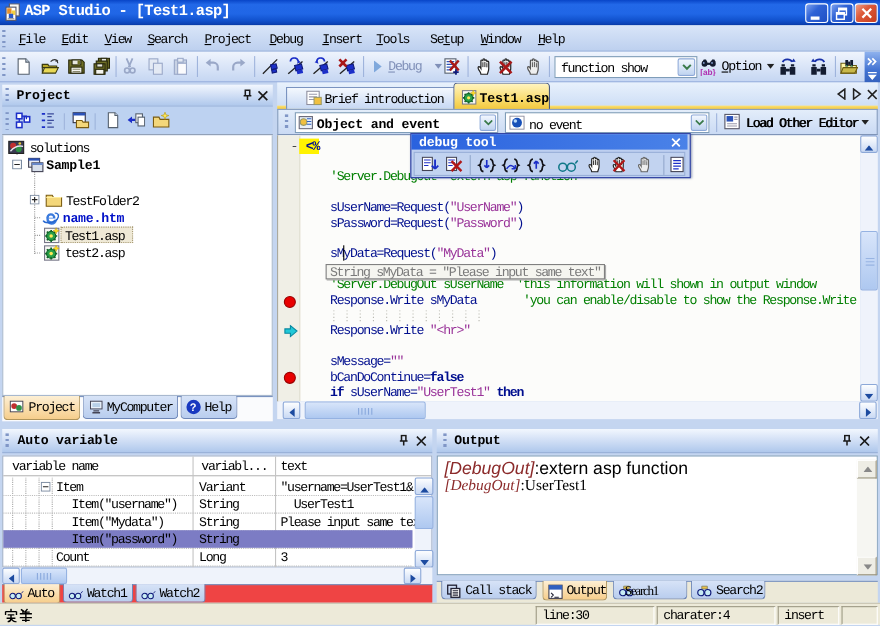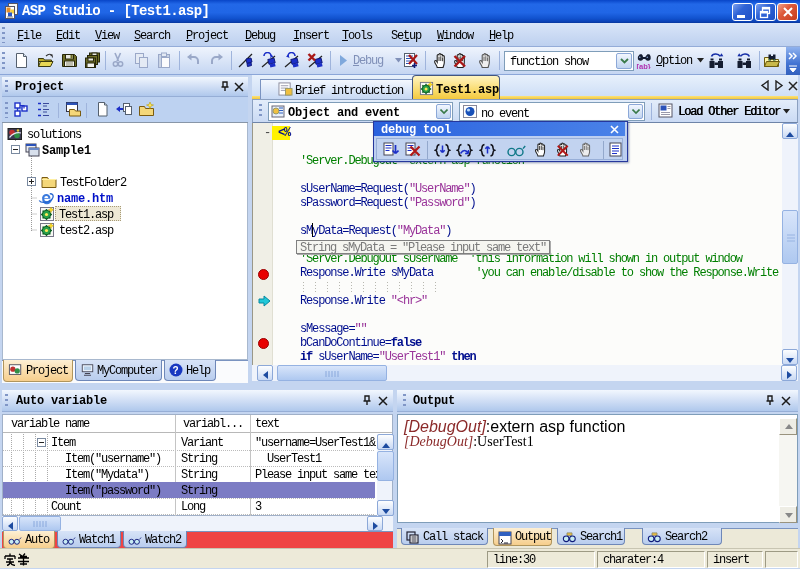--- a/index.html
+++ b/index.html
@@ -739,23 +739,23 @@
           </svg>
         <span class="lab2 abs t" style="left:21px;">Output</span>
       </div>
       <div class="btab" style="left:160px;top:0;width:68px;">
         <svg class="abs" style="left:4px;top:3px;" width="15" height="13" viewBox="0 0 18 13">
             <path d="M6 1 h6 v3 h-6z" fill="#F0C040" stroke="#886"></path>
             <circle cx="5" cy="8" r="3.4" fill="#C8ECF4" stroke="#101A7A" stroke-width="1.3"></circle>
             <circle cx="12.5" cy="8" r="3.4" fill="#C8ECF4" stroke="#101A7A" stroke-width="1.3"></circle>
             <path d="M8.4 8 h1" stroke="#101A7A"></path>
           </svg>
-        <span class="lab2 abs t" style="left:22px;">Search1</span>
-      </div>
-      <div class="btab" style="left:245px;top:0;width:80px;">
+        <span class="lab2 abs t" style="left:10px;font-family:Liberation Serif, serif;">Search1</span>
+      </div>
+      <div class="btab" style="left:231px;top:0;width:68px;">
         <svg class="abs" style="left:4px;top:3px;" width="15" height="13" viewBox="0 0 18 13">
             <path d="M6 1 h6 v3 h-6z" fill="#F0C040" stroke="#886"></path>
             <circle cx="5" cy="8" r="3.4" fill="#C8ECF4" stroke="#101A7A" stroke-width="1.3"></circle>
             <circle cx="12.5" cy="8" r="3.4" fill="#C8ECF4" stroke="#101A7A" stroke-width="1.3"></circle>
             <path d="M8.4 8 h1" stroke="#101A7A"></path>
           </svg>
         <span class="lab2 abs t" style="left:22px;">Search2</span>
       </div>
     </div>
   </div>

